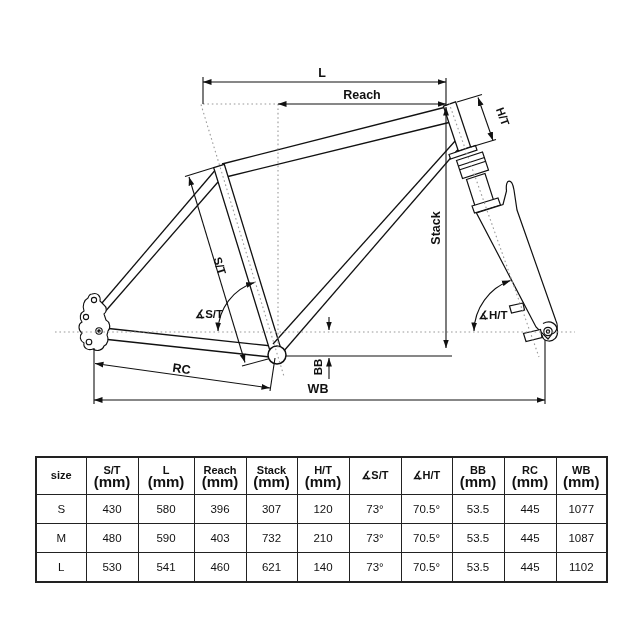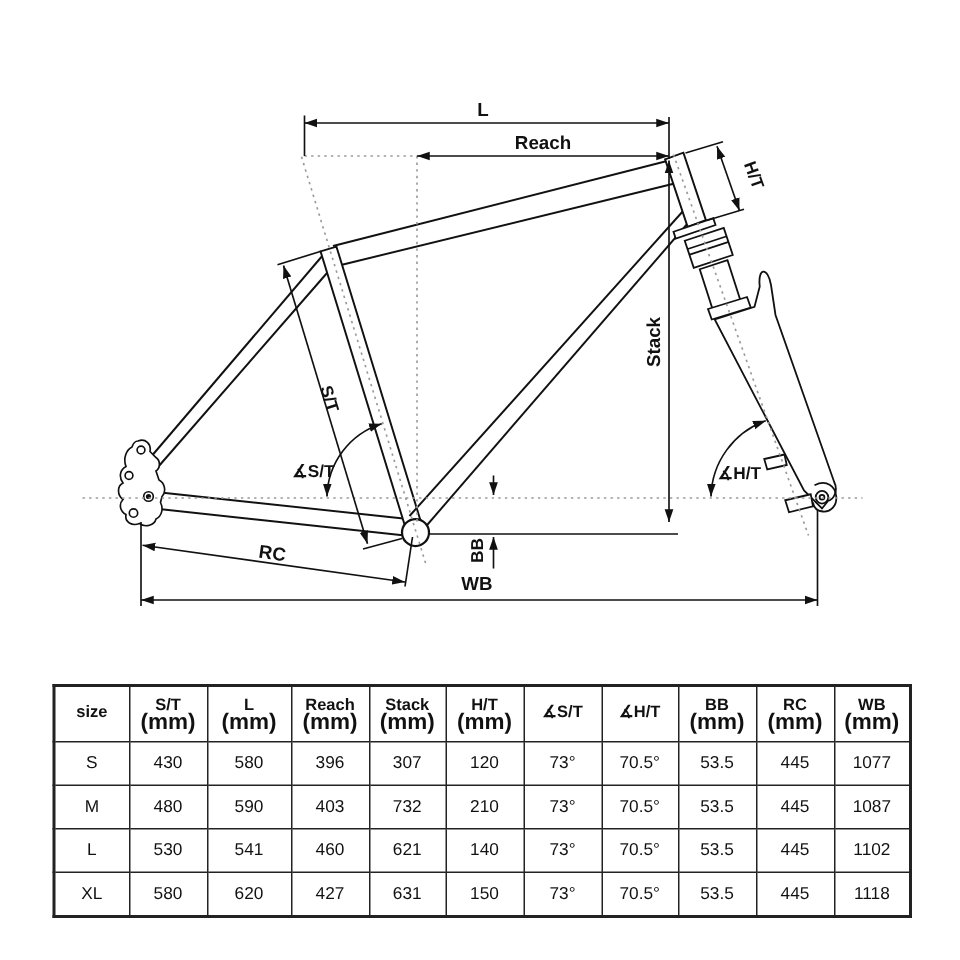--- a/index.html
+++ b/index.html
@@ -198,28 +198,15 @@
         <td>541</td>
         <td>460</td>
         <td>621</td>
         <td>140</td>
         <td>73°</td>
         <td>70.5°</td>
         <td>53.5</td>
         <td>445</td>
         <td>1102</td>
       </tr>
-      <tr>
-        <td>XL</td>
-        <td>580</td>
-        <td>620</td>
-        <td>427</td>
-        <td>631</td>
-        <td>150</td>
-        <td>73°</td>
-        <td>70.5°</td>
-        <td>53.5</td>
-        <td>445</td>
-        <td>1118</td>
-      </tr>
     </tbody>
   </table>
 </div>
 
 </body></html>

